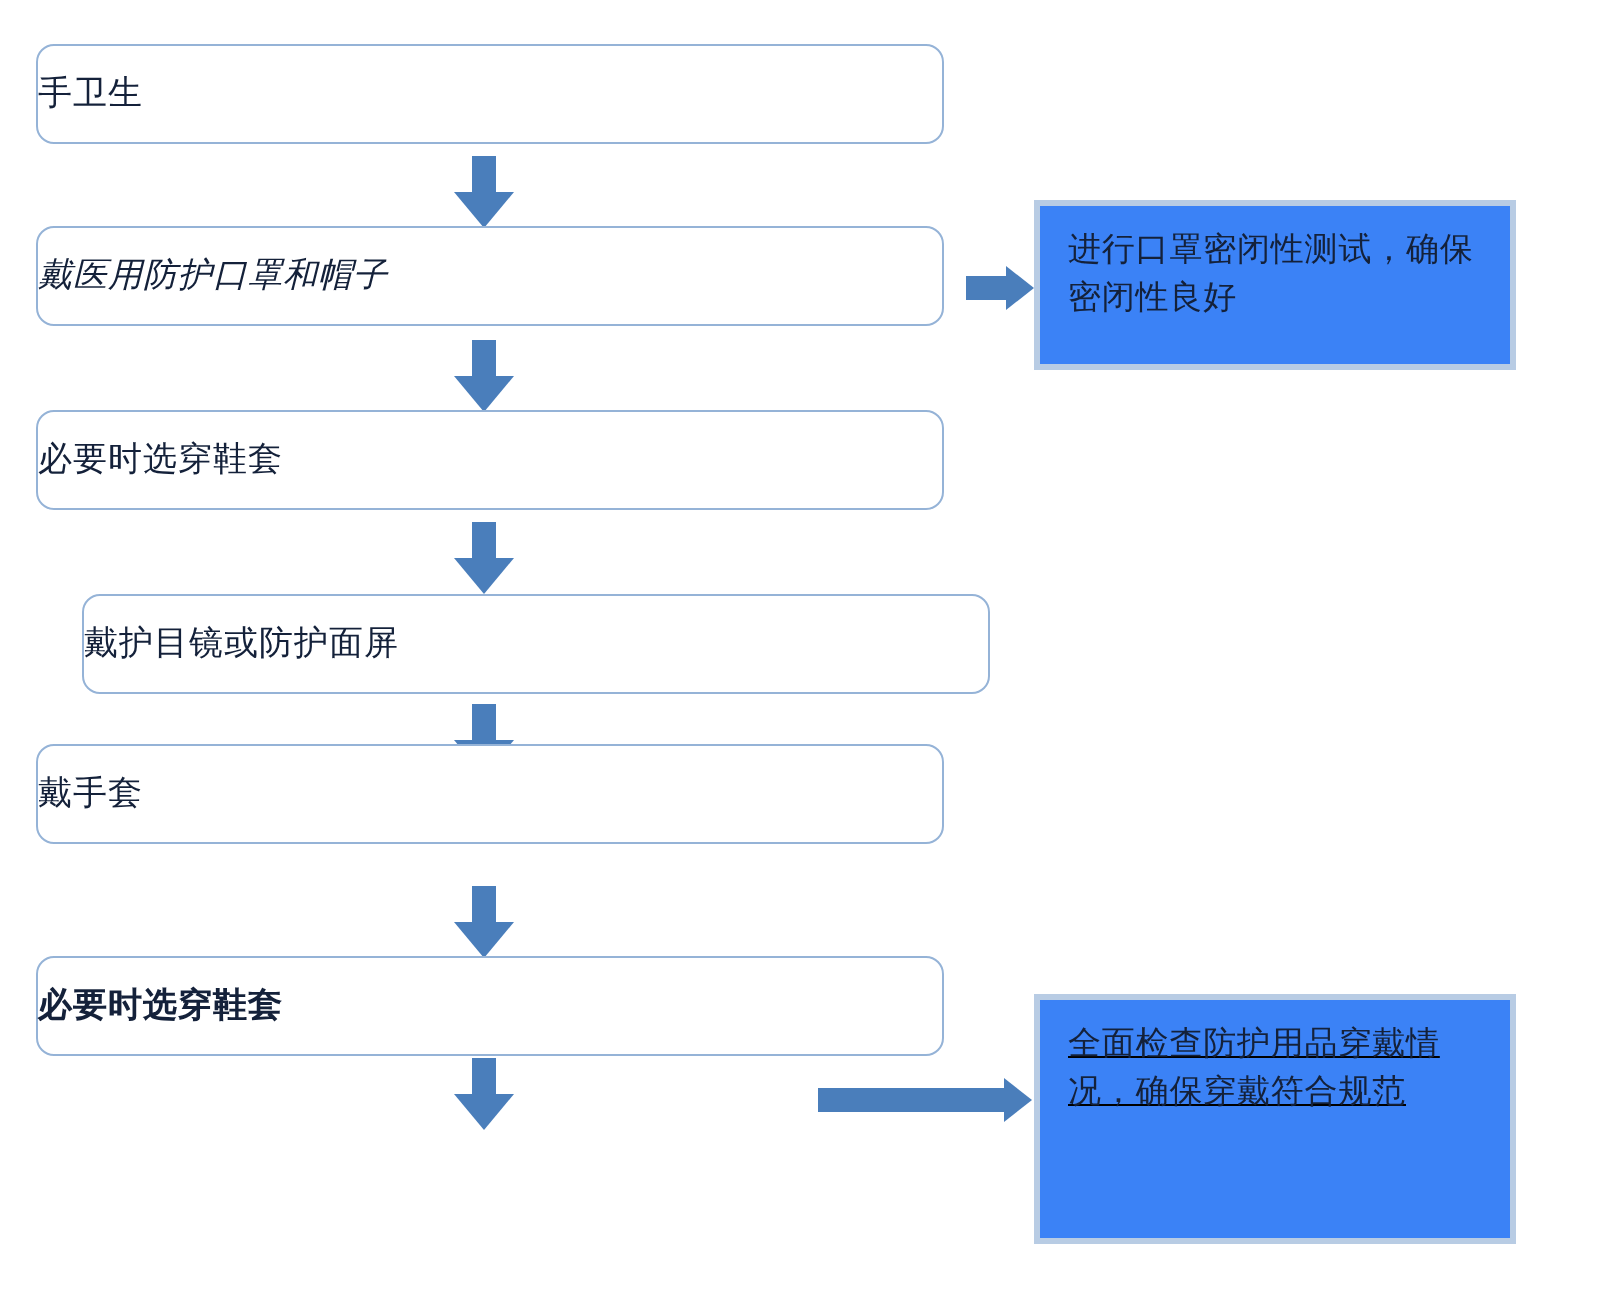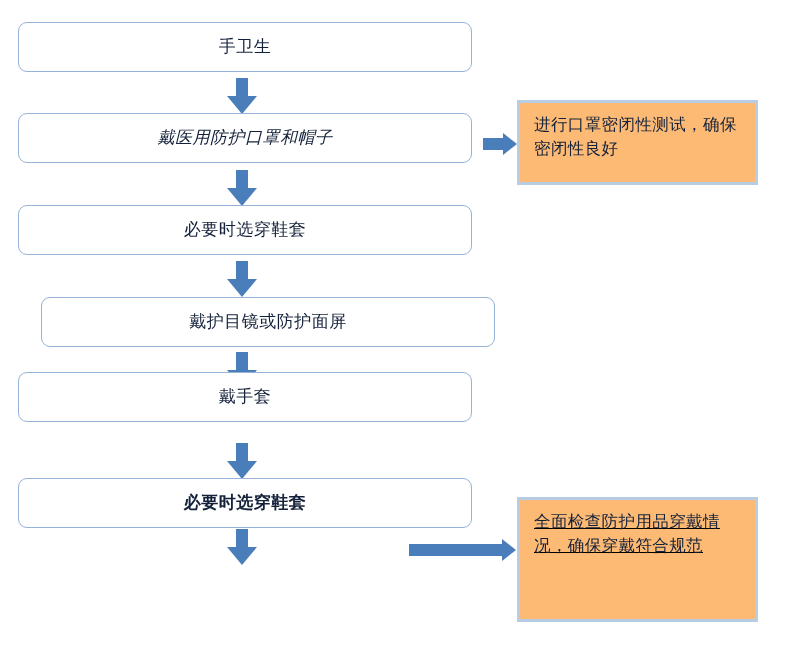--- a/index.html
+++ b/index.html
@@ -28,37 +28,37 @@
     position: absolute;
     left: 18px;
     width: 454px;
     height: 50px;
     box-sizing: border-box;
     border: 1.6px solid #95b3d7;
     border-radius: 9px;
     background: #ffffff;
     display: flex;
     align-items: center;
-    justify-content: center;
+    justify-content: flex-start;
   }
   .flow-box .label {
     font-size: 17px;
     line-height: 1.2;
     color: #14213a;
     letter-spacing: 0.5px;
     white-space: nowrap;
     font-family: "Liberation Serif", "DejaVu Serif", serif;
   }
 
   
   .note-box {
     position: absolute;
     box-sizing: border-box;
     border: 3px solid #b8cce4;
-    background: #fdba74;
+    background: #3b82f6;
     padding: 10px 12px 8px 14px;
   }
   .note-box .note-text {
     font-size: 16.5px;
     line-height: 1.45;
     color: #14213a;
     letter-spacing: 0.4px;
     font-family: "Liberation Serif", "DejaVu Serif", serif;
     display: block;
     white-space: pre-wrap;

